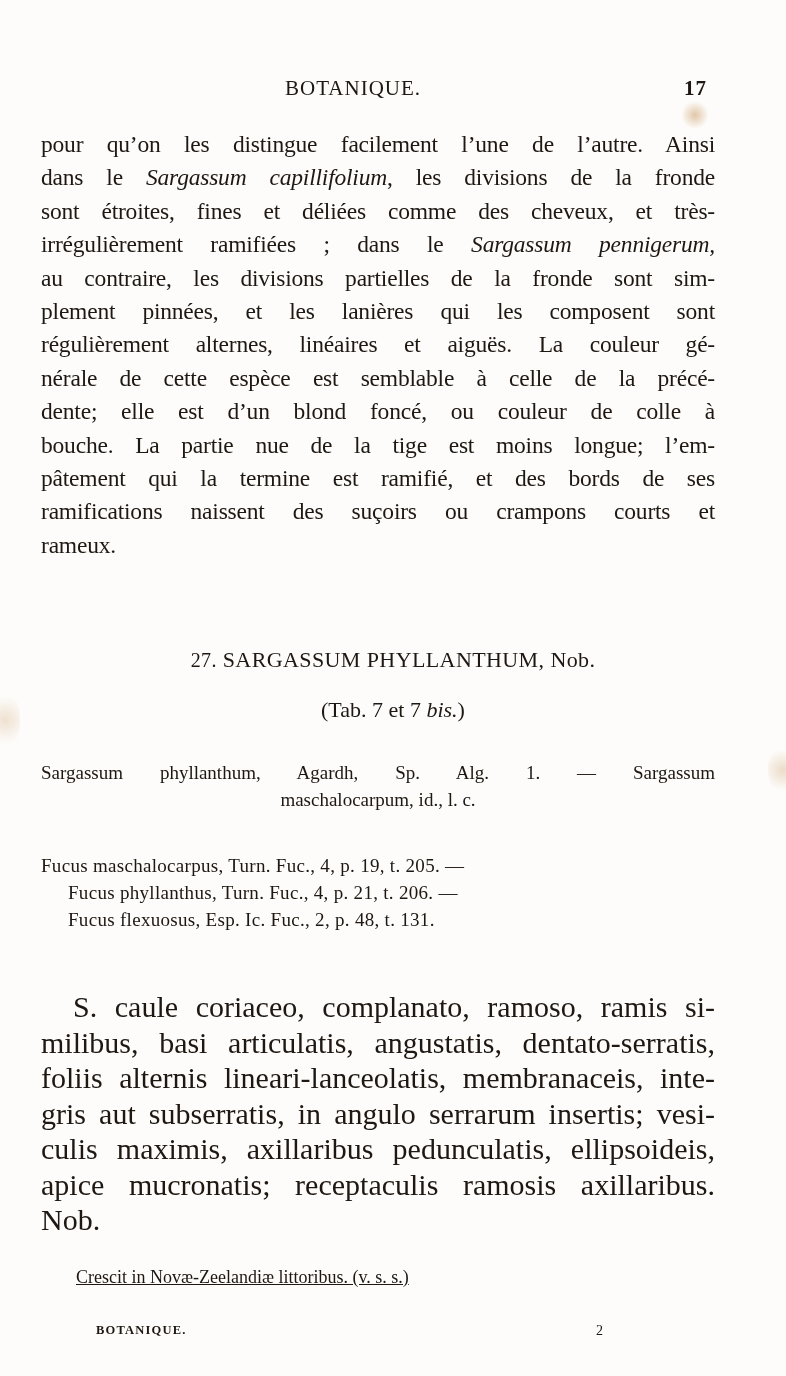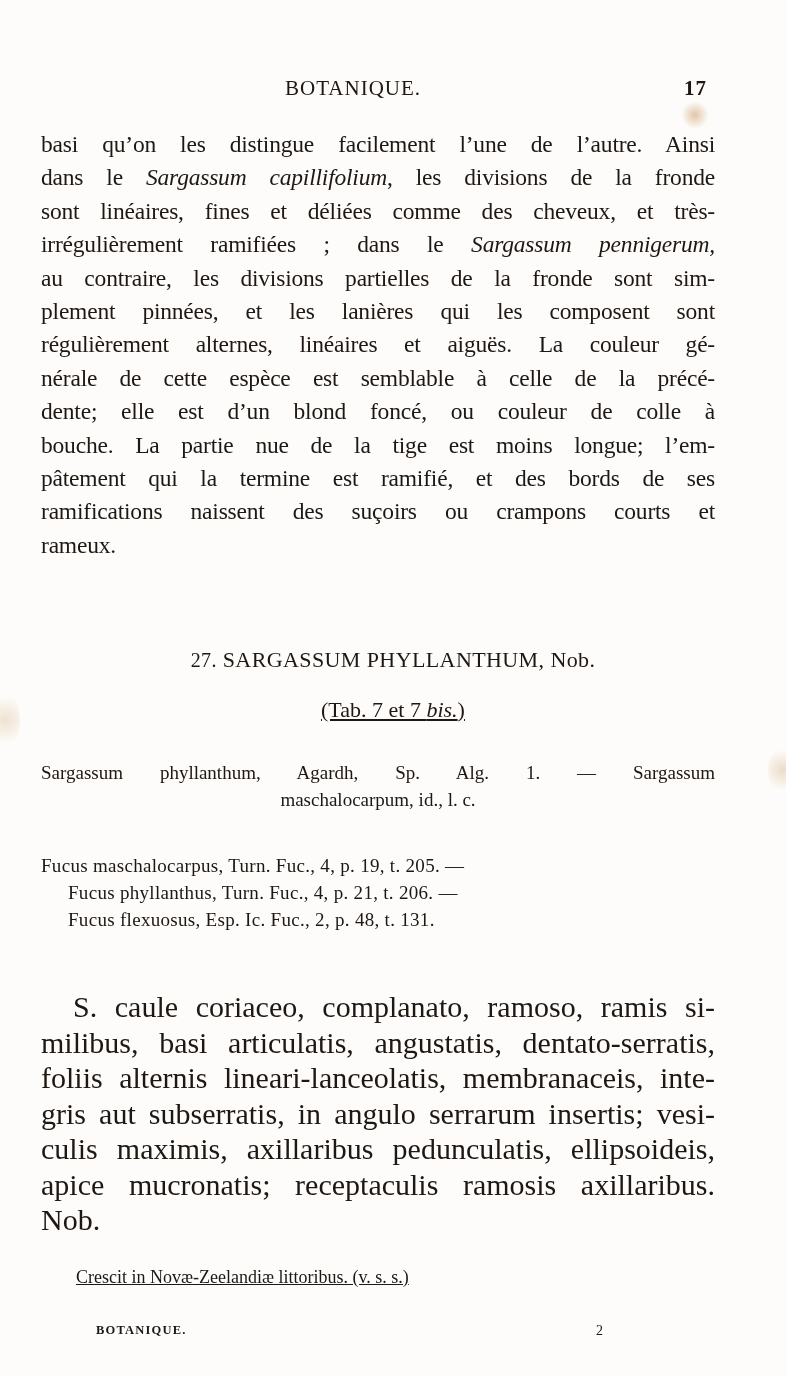--- a/index.html
+++ b/index.html
@@ -30,21 +30,20 @@
   .body-text .line.last { text-align-last: left; }
   i { font-style: italic; }
   .species-heading {
     position: absolute; top: 647px; left: 0; width: 786px; text-align: center;
     font-size: 22px; letter-spacing: 0.4px;
   }
   .species-heading .num { font-size: 20px; }
   .tab-ref {
     position: absolute; top: 697px; left: 0; width: 786px; text-align: center;
     font-size: 22px;
-    text-decoration: underline;
   }
   .synonyms {
     position: absolute; left: 41px; top: 759px; width: 674px;
     font-size: 19px; line-height: 27px;
   }
   .synonyms .line1 { display: block; text-align: justify; text-align-last: justify; white-space: nowrap; }
   .synonyms .line2 { display: block; text-align: center; }
   .refs {
     position: absolute; left: 41px; top: 852px; width: 680px;
     font-size: 19px; line-height: 27px;
@@ -76,23 +75,23 @@
   <div class="stain" style="left:682px;top:100px;width:26px;height:30px;"></div>
   <div class="stain" style="left:-10px;top:690px;width:30px;height:60px;opacity:0.5;"></div>
   <div class="stain" style="left:768px;top:745px;width:30px;height:50px;opacity:0.6;"></div>
 
   <div class="header">
     <span class="title">BOTANIQUE.</span>
     <span class="pnum">17</span>
   </div>
 
   <div class="body-text">
-    <span class="line"><span>basi qu’on les distingue facilement l’une de l’autre. Ainsi</span></span>
+    <span class="line"><span>pour qu’on les distingue facilement l’une de l’autre. Ainsi</span></span>
     <span class="line"><span>dans le </span><i>Sargassum capillifolium</i><span>, les divisions de la fronde</span></span>
-    <span class="line"><span>sont linéaires, fines et déliées comme des cheveux, et très-</span></span>
+    <span class="line"><span>sont étroites, fines et déliées comme des cheveux, et très-</span></span>
     <span class="line"><span>irrégulièrement ramifiées ; dans le </span><i>Sargassum pennigerum,</i></span>
     <span class="line"><span>au contraire, les divisions partielles de la fronde sont sim-</span></span>
     <span class="line"><span>plement pinnées, et les lanières qui les composent sont</span></span>
     <span class="line"><span>régulièrement alternes, linéaires et aiguës. La couleur gé-</span></span>
     <span class="line"><span>nérale de cette espèce est semblable à celle de la précé-</span></span>
     <span class="line"><span>dente; elle est d’un blond foncé, ou couleur de colle à</span></span>
     <span class="line"><span>bouche. La partie nue de la tige est moins longue; l’em-</span></span>
     <span class="line"><span>pâtement qui la termine est ramifié, et des bords de ses</span></span>
     <span class="line"><span>ramifications naissent des suçoirs ou crampons courts et</span></span>
     <span class="line last"><span>rameux.</span></span>

